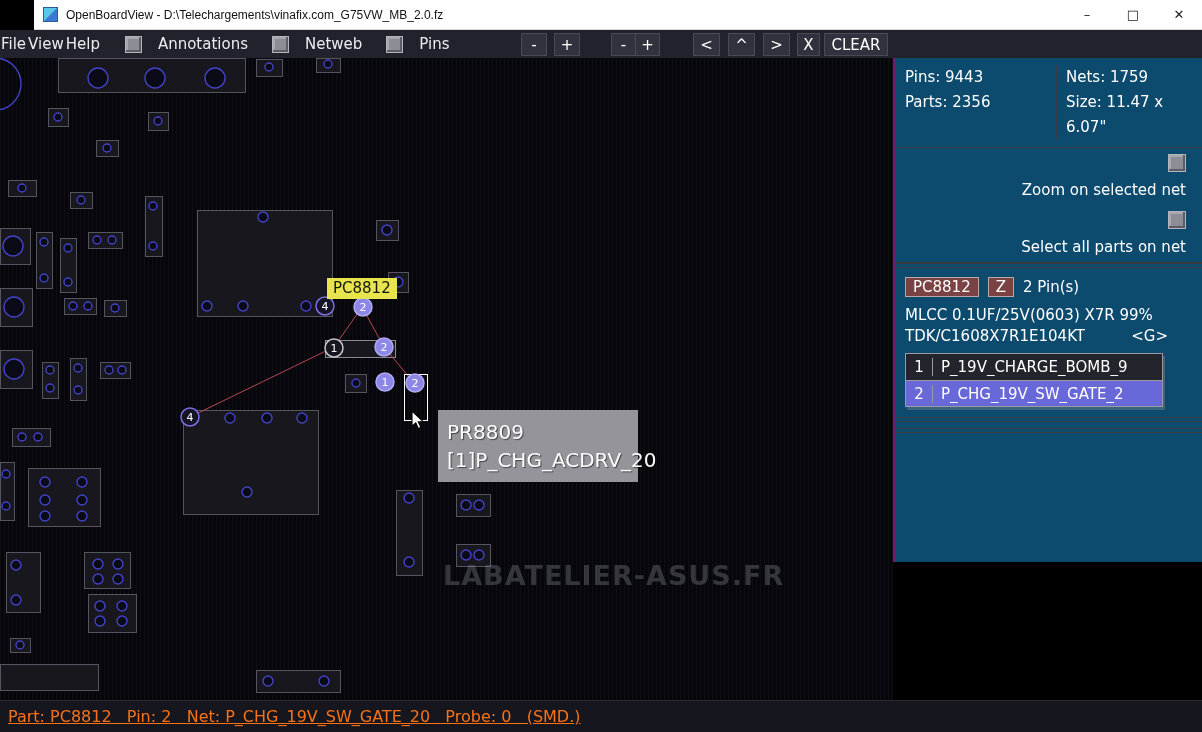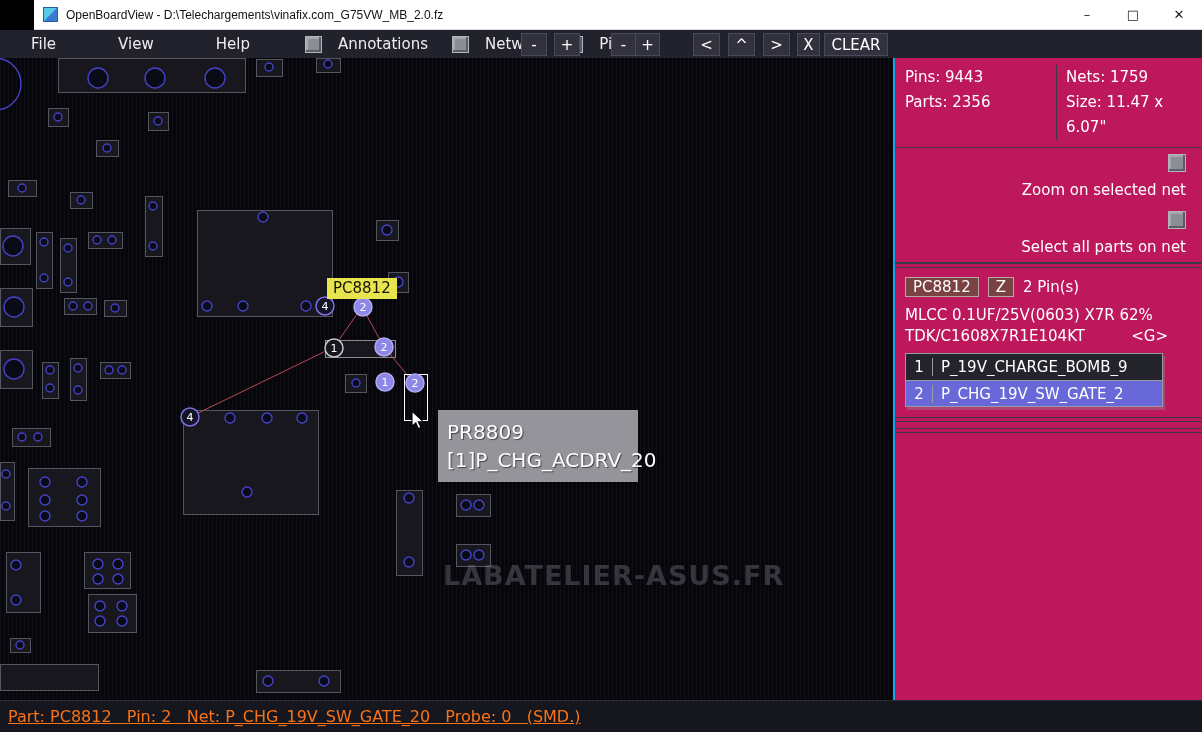--- a/index.html
+++ b/index.html
@@ -14,21 +14,21 @@
     background:linear-gradient(135deg,#58c8e8 0 49%,#3a7ad0 51% 100%); flex:0 0 auto; }
   .title-text { margin-left:8px; font-size:12px; color:#111;
     font-family:"Liberation Sans", sans-serif; white-space:nowrap; }
   .win-controls { margin-left:auto; display:flex; height:30px; }
   .win-btn { width:46px; height:30px; display:flex; align-items:center; justify-content:center;
     font-size:13px; color:#222; cursor:default; }
 
   
   .menubar { position:relative; height:28px; background:#22222c; display:flex;
     align-items:center; color:#ececf0; font-size:15px; }
-  .menu-item { padding:0 31px; }
+  .menu-item { padding:0 1px; }
   .toggle { display:flex; align-items:center; margin-left:24px; gap:16px; }
   .cb { width:17px; height:17px; background:#8d8d96; border:1px solid #b4b4bc;
     box-shadow:inset -2px -2px 0 #5c5c66, inset 2px 2px 0 #a8a8b0; }
   .mbtn { position:absolute; top:3px; height:23px; background:#32323e; color:#fff;
     display:flex; align-items:center; justify-content:center; font-size:15px;
     border:1px solid #4a4a56; }
   .b0{left:521px;width:26px}.b1{left:554px;width:26px}.b2{left:611px;width:25px}
   .b3{left:635px;width:25px}.b4{left:693px;width:27px}.b5{left:728px;width:27px}
   .b6{left:763px;width:27px}.b7{left:797px;width:23px}.b8{left:824px;width:64px}
 
@@ -41,22 +41,22 @@
   .part-label { position:absolute; left:327px; top:220px; background:#e8e44e; color:#15150a;
     font-size:15px; padding:1px 6px; line-height:1.25; }
   .tooltip { position:absolute; left:438px; top:352px; width:200px;
     background:rgba(156,156,162,0.95); color:#fff; font-size:20px; padding:8px 9px;
     line-height:1.4; text-shadow:1px 1px 1px rgba(0,0,0,0.55); white-space:nowrap; }
   .watermark { position:absolute; left:443px; top:502px; font-size:27px; font-weight:600;
     letter-spacing:1px; color:rgba(125,125,140,0.38); white-space:nowrap; }
   .cursor { position:absolute; left:411px; top:352px; }
 
   
-  .sidebar { position:relative; width:309px; height:642px; background:#be185d;
-    border-left:2px solid #0ea5e9; color:#fff; font-size:15px; }
+  .sidebar { position:relative; width:309px; height:504px; background:#0c4a6e;
+    border-left:2px solid #701a75; color:#fff; font-size:15px; }
   .stats { display:grid; grid-template-columns:151px 1fr; padding:7px 0 7px 10px; }
   .stats .cell { line-height:25px; white-space:normal; padding-right:6px; }
   .stats .col-r { border-left:1px solid #3a3a44; padding-left:9px; }
   .hr { border-top:1px solid #3a3a44; }
   .hr-double { border-top:1px solid #3a3a44; border-bottom:1px solid #3a3a44; height:5px; }
   .opt-row { display:flex; align-items:flex-end; gap:9px; padding:6px 16px;flex-direction:column; }
   .cb2 { width:18px; height:18px; background:#8d8d96; border:1px solid #b4b4bc; flex:0 0 auto;
     box-shadow:inset -2px -2px 0 #5c5c66, inset 2px 2px 0 #a8a8b0; }
   .sel-status { padding:8px 10px; }
   .part-row { display:flex; align-items:center; gap:9px; padding:9px 10px 6px 10px; }
@@ -375,21 +375,21 @@
       </div>
 
       <div class="hr"></div>
       <div class="hr-double"></div>
 
       <div class="part-row">
         <span class="chip">PC8812</span>
         <span class="chip">Z</span>
         <span>2 Pin(s)</span>
       </div>
-      <div class="desc">MLCC 0.1UF/25V(0603) X7R 62%</div>
+      <div class="desc">MLCC 0.1UF/25V(0603) X7R 99%</div>
       <div class="desc2">
         <span>TDK/C1608X7R1E104KT</span>
         <span>&lt;G&gt;</span>
       </div>
 
       <div class="net-table">
         <div class="net-row">
           <span class="net-idx">1</span>
           <span class="net-name">P_19V_CHARGE_BOMB_9</span>
         </div>

